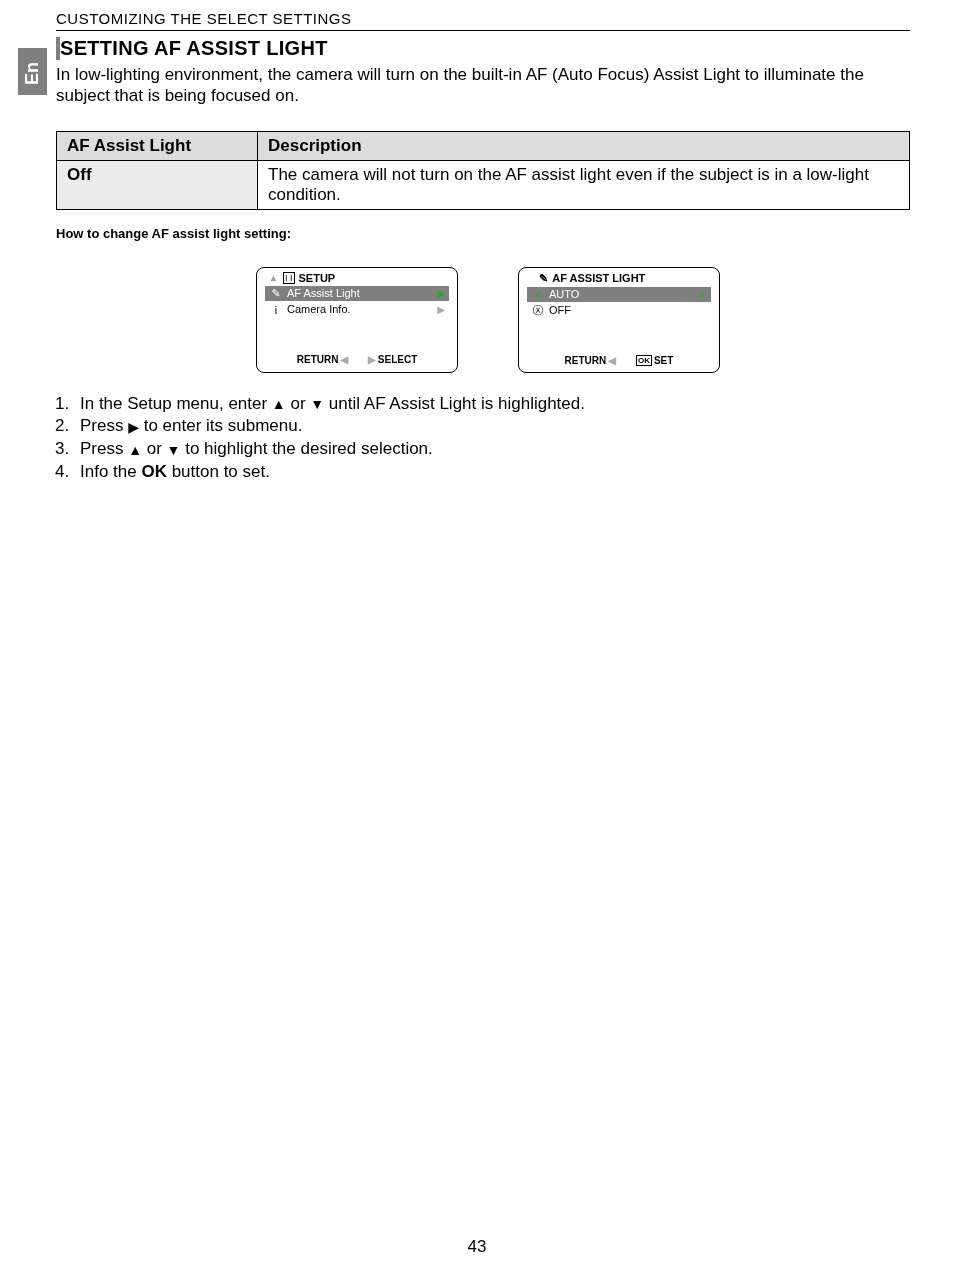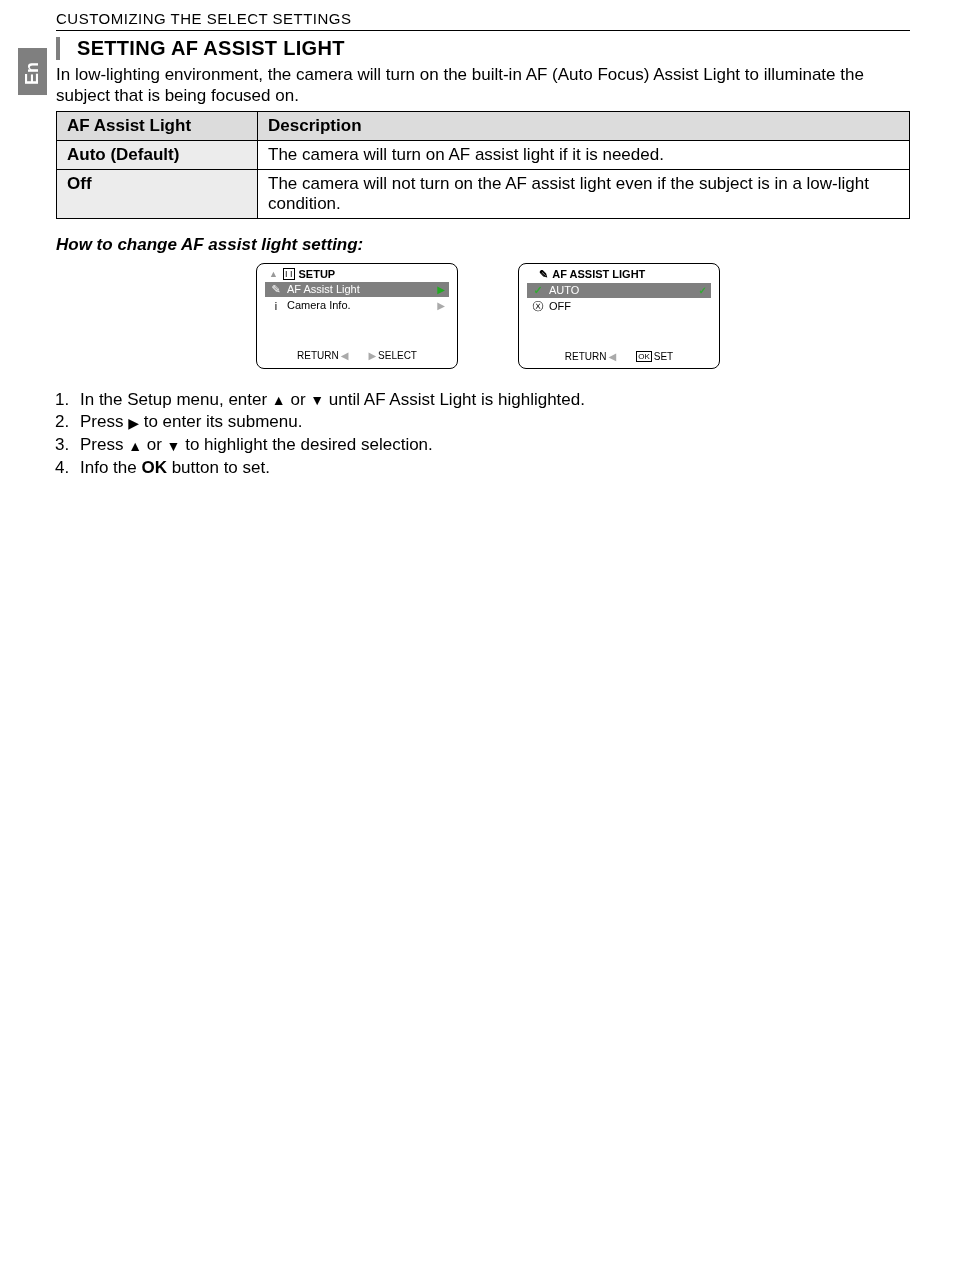--- a/index.html
+++ b/index.html
@@ -41,33 +41,33 @@
     margin-bottom: 6px;
   }
   .hdr-text {
     font-size: 15px;
     letter-spacing: 0.5px;
     display: inline-block;
     padding-left: 0;
   }
   .section-title-wrap {
     border-left: 4px solid #7f7f7f;
-    padding-left: 17px;
+    padding-left: 0;
     margin-top: 0;
     margin-bottom: 4px;
   }
   .section-title {
     font-size: 20px;
     font-weight: bold;
     letter-spacing: 0.3px;
   }
   .section-body {
     font-size: 17px;
     line-height: 1.25;
-    margin-bottom: 4px;
+    margin-bottom: 24px;
   }
   table.setting {
     width: 100%;
     border-collapse: collapse;
     margin-top: 4px;
     margin-bottom: 16px;
   }
   table.setting th, table.setting td {
     border: 1px solid #000;
     font-size: 17px;
@@ -78,24 +78,23 @@
   table.setting tr.header-row th {
     background: #dcdcdc;
     font-weight: bold;
   }
   table.setting td.opt {
     background: #ececec;
     font-weight: bold;
     width: 180px;
   }
   .howto {
-    font-size: 17px;
-    font-style: italic;
-    font-weight: bold;
-    margin-bottom: 8px;
+    font-size: 13px;
+    font-weight: bold;
+    margin-bottom: 26px;
   }
   .screens {
     display: flex;
     gap: 60px;
     margin-left: 200px;
     margin-bottom: 20px;
   }
   .lcd {
     width: 200px;
     border: 1.5px solid #000;
@@ -141,21 +140,21 @@
   }
   .lcd-row .arr {
     font-size: 10px;
   }
   .lcd-spacer { height: 34px; }
   .lcd-footer {
     display: flex;
     justify-content: center;
     gap: 20px;
     font-size: 10px;
-    font-weight: normal;
+    font-weight: bold;
     padding-top: 2px;
   }
   .lcd-footer .grp { display:flex; align-items:center; gap:2px; }
   .muted { color: #aaa; }
   .okbox {
     border:1px solid #000;
     font-size:8px;
     padding:0 1px;
     line-height:9px;
   }
@@ -204,24 +203,20 @@
       <span class="section-title">SETTING AF ASSIST LIGHT</span>
     </div>
 
     <div class="section-body">In low-lighting environment, the camera will turn on the built-in AF (Auto Focus) Assist Light to illuminate the subject that is being focused on.</div>
 
     <table class="setting">
       <tbody>
           <tr class="header-row">
         <th>AF Assist Light</th>
         <th>Description</th>
-      </tr>
-      <tr>
-        <td class="opt">Auto (Default)</td>
-        <td>The camera will turn on AF assist light if it is needed.</td>
       </tr>
       <tr>
         <td class="opt">Off</td>
         <td>The camera will not turn on the AF assist light even if the subject is in a low-light condition.</td>
       </tr>
     </tbody>
       </table>
 
     <div class="howto">How to change AF assist light setting:</div>
 
@@ -296,13 +291,14 @@
       <li>
         <span>Press </span><span class="glyph">▲</span><span> or </span><span class="glyph">▼</span><span> to highlight the desired selection.</span>
       </li>
       <li>
         <span>Info the </span><b>OK</b><span> button to set.</span>
       </li>
     </ol>
 
   </div>
 
+  <div class="pagenum">43</div>
 </div>
 
 </body></html>

